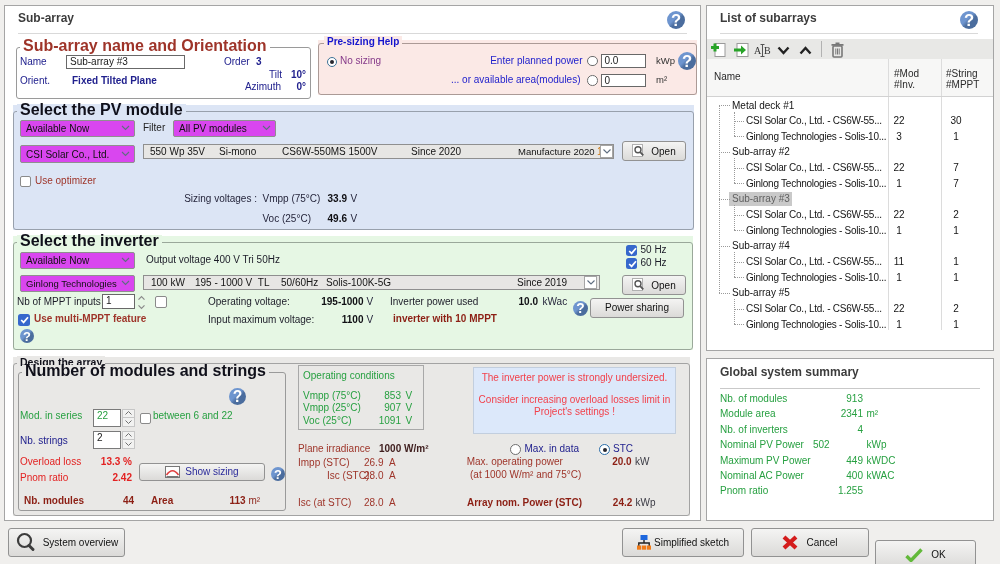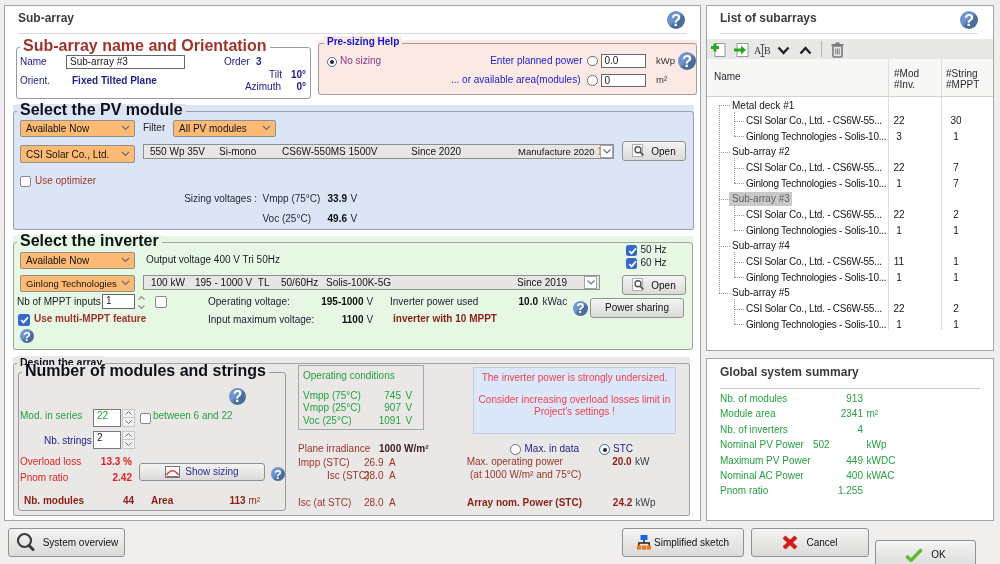--- a/index.html
+++ b/index.html
@@ -11,21 +11,21 @@
 .fsbg{position:absolute}
 .fsb{position:absolute;border:1px solid #a3a3a3;border-radius:3px}
 .fst{position:absolute;font-weight:bold;font-size:16px;line-height:12px;padding:0 3px;white-space:nowrap}
 .lbl{position:absolute;font-size:10px;line-height:12px;white-space:nowrap}
 .nav{color:#21218e}
 .mar{color:#9e3429}
 .grn{color:#27a041}
 .red{color:#e32222}
 .dmar{color:#8c1f14}
 .inp{position:absolute;background:#fff;border:1px solid #686868;font-size:10px;line-height:12px;padding-left:3px}
-.dd{position:absolute;background:#fdba74;border:1px solid #8f8f8f;border-radius:2px;font-size:10px;color:#111;display:flex;align-items:center;padding-left:5px}
+.dd{position:absolute;background:#d946ef;border:1px solid #8f8f8f;border-radius:2px;font-size:10px;color:#111;display:flex;align-items:center;padding-left:5px}
 .dd svg{position:absolute;right:4px;top:50%;margin-top:-3px}
 .btn{position:absolute;background:linear-gradient(#f4f4f3,#dbdad8);border:1px solid #929292;border-radius:3px;display:flex;align-items:center;justify-content:center;font-size:10px;color:#111}
 .combo{position:absolute;background:#e7e6e4;border:1px solid #8f8f8f;font-size:10px;color:#141414}
 .combo span{position:absolute;top:1px;line-height:12px;white-space:nowrap}
 .arrbox{position:absolute;background:#fff;border:1px solid #a5a5a5;display:flex;align-items:center;justify-content:center}
 .cb{position:absolute;background:#fff;border:1px solid #8a8a8a;border-radius:2px}
 .cbc{position:absolute;background:#3668cc;border-radius:2.5px}
 .cbc svg{position:absolute;left:0.5px;top:1px}
 .radio{position:absolute;background:#fff;border:1px solid #6e6e6e;border-radius:50%}
 .spin{position:absolute;display:flex;flex-direction:column}
@@ -220,21 +220,21 @@
       </svg>
     </div>
     <div>
       <svg width="7" height="4" viewBox="0 0 7 4">
         <path d="M0.5 0.5 L3.5 3.5 L6.5 0.5" fill="none" stroke="#707070"></path>
       </svg>
     </div>
   </div>
 <div class="cb" style="left:140px;top:412.5px;width:11px;height:11px"></div>
 <div class="lbl grn" style="left:153px;top:410px;">between 6 and 22</div>
-<div class="lbl nav" style="left:20px;top:435px;padding-left:24px;">Nb. strings</div>
+<div class="lbl nav" style="left:20px;top:435px;">Nb. strings</div>
 <div class="inp" style="left:93px;top:430.5px;width:28px;height:18px;border-color:#7a7a7a">2</div>
 <div class="spin" style="left:122px;top:430.5px;width:13px;height:18px">
     <div>
       <svg width="7" height="4" viewBox="0 0 7 4">
         <path d="M0.5 3.5 L3.5 0.5 L6.5 3.5" fill="none" stroke="#707070"></path>
       </svg>
     </div>
     <div>
       <svg width="7" height="4" viewBox="0 0 7 4">
         <path d="M0.5 0.5 L3.5 3.5 L6.5 0.5" fill="none" stroke="#707070"></path>
@@ -258,21 +258,21 @@
     <text x="7.0" y="11.5" text-anchor="middle" font-size="12.9" font-weight="bold" fill="#fff" font-family="Liberation Sans">?</text>
   </svg>
 <div class="lbl b dmar" style="left:24px;top:495.1px;">Nb. modules</div>
 <div class="lbl b dmar" style="left:94px;top:495.1px;width:40px;text-align:right;">44</div>
 <div class="lbl b dmar" style="left:151px;top:495.1px;">Area</div>
 <div class="lbl b dmar" style="left:205.6px;top:495.1px;width:40px;text-align:right;">113</div>
 <div class="lbl dmar" style="left:248.5px;top:495.1px;">m²</div>
 <div class="fsb" style="left:298px;top:365px;width:125.5px;height:64.5px;border-radius:0;border-color:#a8a8a8"></div>
 <div class="lbl grn" style="left:303px;top:369.8px;">Operating conditions</div>
 <div class="lbl grn" style="left:303px;top:389.7px;">Vmpp (75°C)</div>
-<div class="lbl grn" style="left:361px;top:389.7px;width:40px;text-align:right;">745</div>
+<div class="lbl grn" style="left:361px;top:389.7px;width:40px;text-align:right;">853</div>
 <div class="lbl grn" style="left:405.5px;top:389.7px;">V</div>
 <div class="lbl grn" style="left:303px;top:402.4px;">Vmpp (25°C)</div>
 <div class="lbl grn" style="left:361px;top:402.4px;width:40px;text-align:right;">907</div>
 <div class="lbl grn" style="left:405.5px;top:402.4px;">V</div>
 <div class="lbl grn" style="left:303px;top:415.1px;">Voc (25°C)</div>
 <div class="lbl grn" style="left:361px;top:415.1px;width:40px;text-align:right;">1091</div>
 <div class="lbl grn" style="left:405.5px;top:415.1px;">V</div>
 <div class="lbl mar" style="left:298px;top:442.5px;">Plane irradiance</div>
 <div class="lbl b" style="left:379px;top:442.5px;color:#402020">1000 W/m²</div>
 <div class="lbl mar" style="left:298px;top:456.5px;">Impp (STC)</div>

